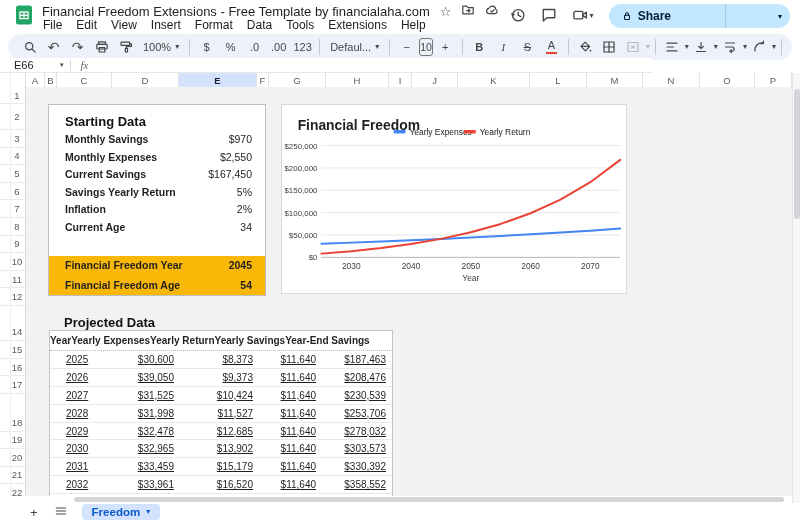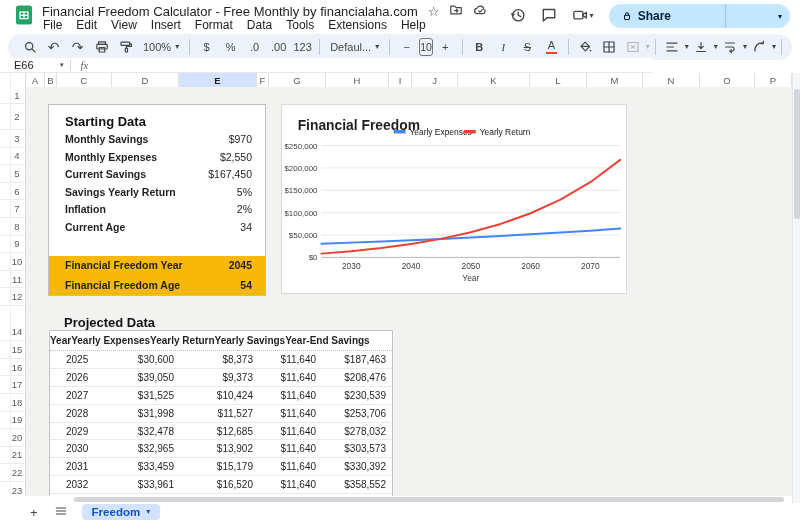--- a/index.html
+++ b/index.html
@@ -67,21 +67,21 @@
   .sp-row { height:17.6px; display:flex; align-items:center; justify-content:space-between; padding:0 13px 0 16px; flex:none; }
   .sp-row .lbl { font-size:10.5px; font-weight:bold; color:#1f1f1f; }
   .sp-row .val { font-size:10.5px; color:#1f1f1f; }
   .sp-spacer { height:21px; }
   .sp-hl { height:19.7px; font-weight:bold; }
   .sp-hl .val { font-weight:bold; }
   .chart-panel { left:255px; top:17px; width:346px; height:190px; border:1px solid #d7d9dc; }
   .proj-title { position:absolute; left:38px; top:228px; font-size:13px; font-weight:bold; color:#131313; }
   .table-panel { left:23px; top:243px; width:344px; height:170px; border:1px solid #c3c5c9; border-bottom:none; }
   .t-hrow { height:20px; display:flex; align-items:center; border-bottom:1px dotted #b9bbbe; }
-  .t-row { height:17.9px; display:flex; align-items:center; border-bottom:1px solid #e9e9e9; }
+  .t-row { height:17.9px; display:flex; align-items:center; border-bottom:1px solid #e9e9e9;text-decoration:underline; }
   .tc { font-size:10px; color:#1f1f1f; flex:none; text-align:right; }
   .tc.c0 { width:70px; text-align:left; padding-left:16px; }
   .tc.c1 { width:54px; } .tc.c2 { width:79px; } .tc.c3 { width:63px; } .tc.c4 { width:70px; }
   .t-hrow .tc { font-weight:bold; }
 
   
   .hscroll { position:absolute; left:26px; top:496px; width:766px; height:7px; background:#fff; }
   .hscroll .thumb { position:absolute; left:48px; top:1px; width:710px; height:5px; background:#d3d5d8; border-radius:3px; }
   .vscroll { position:absolute; left:792px; top:73px; width:8px; height:430px; background:#f5f6f7; border-left:1px solid #e4e6e8; }
   .vscroll .thumb { position:absolute; left:1px; top:16px; width:6px; height:130px; background:#d3d5d8; border-radius:3px; }
@@ -183,21 +183,21 @@
 </svg>
 
 <div class="appbar">
   <svg class="logo" width="20" height="20" viewBox="0 0 20 20">
     <rect x="2" y="0.5" width="16" height="19" rx="2.5" fill="#23A566"></rect>
     <rect x="6" y="7" width="8" height="6.6" fill="none" stroke="#fff" stroke-width="1.3"></rect>
     <line x1="6" y1="10.3" x2="14" y2="10.3" stroke="#fff" stroke-width="1.3"></line>
     <line x1="10" y1="7" x2="10" y2="13.6" stroke="#fff" stroke-width="1.3"></line>
   </svg>
   <div class="title-row">
-    <span class="doc-title">Financial Freedom Calculator - Free Monthly by financialaha.com</span>
+    <span class="doc-title">Financial Freedom Extensions - Free Template by financialaha.com</span>
     <span class="tbar-ic">☆</span>
     <span class="tbar-ic"><svg class="sym">
           <use href="#i-folder"></use>
         </svg></span>
     <span class="tbar-ic"><svg class="sym">
           <use href="#i-cloud"></use>
         </svg></span>
   </div>
   <div class="menu-row">
 
@@ -387,21 +387,21 @@
     <span class="rh-cell" style="height: 17.6px;">8</span>
     <span class="rh-cell" style="height: 17.6px;">9</span>
     <span class="rh-cell" style="height: 17.6px;">10</span>
     <span class="rh-cell" style="height: 17.6px;">11</span>
     <span class="rh-cell" style="height: 17.6px;">12</span>
     <span class="rh-cell" style="height: 17.6px; margin-left: 46px;">13</span>
     <span class="rh-cell" style="height: 17.6px;">14</span>
     <span class="rh-cell" style="height: 17.6px;">15</span>
     <span class="rh-cell" style="height: 17.6px;">16</span>
     <span class="rh-cell" style="height: 17.6px;">17</span>
-    <span class="rh-cell" style="height: 17.6px;">18</span>
+    <span class="rh-cell" style="height: 17.6px; margin-top: 20px;">18</span>
     <span class="rh-cell" style="height: 17.6px;">19</span>
     <span class="rh-cell" style="height: 17.6px;">20</span>
     <span class="rh-cell" style="height: 17.6px;">21</span>
     <span class="rh-cell" style="height: 17.6px;">22</span>
     <span class="rh-cell" style="height: 17.6px;">23</span>
   </div>
 
 <div class="canvas">
 
   <div class="panel starting-panel">

